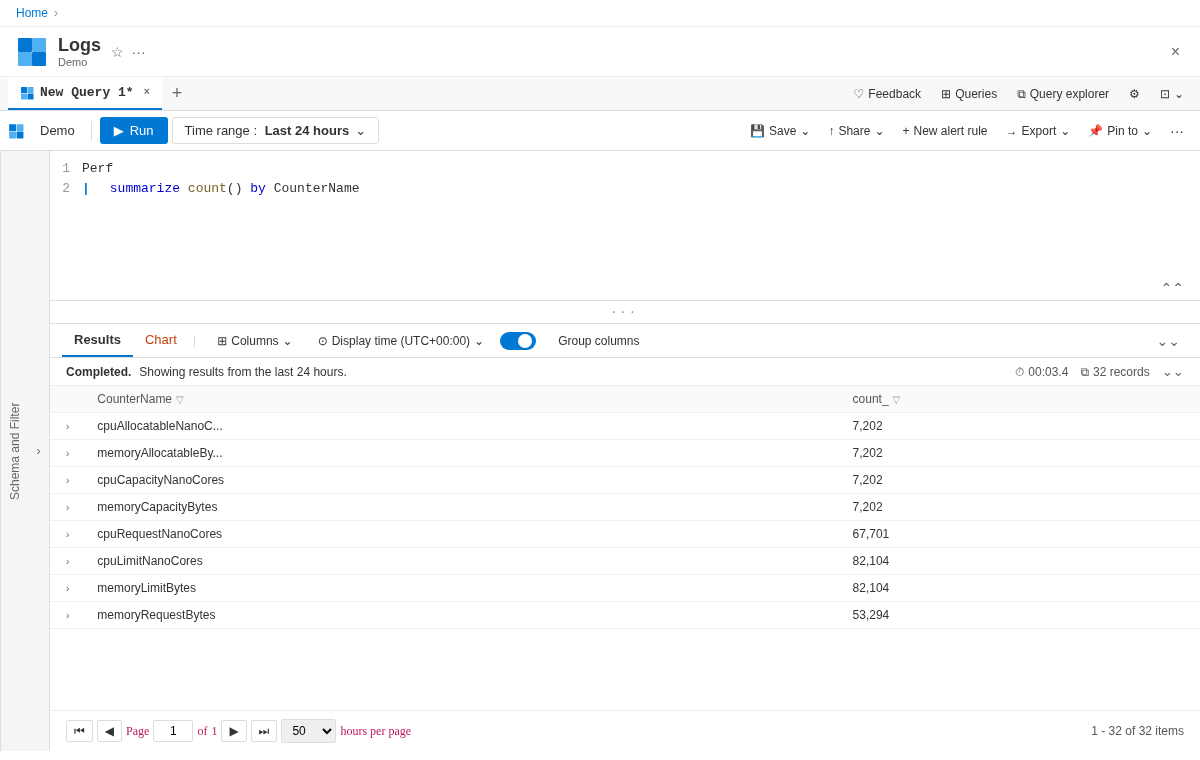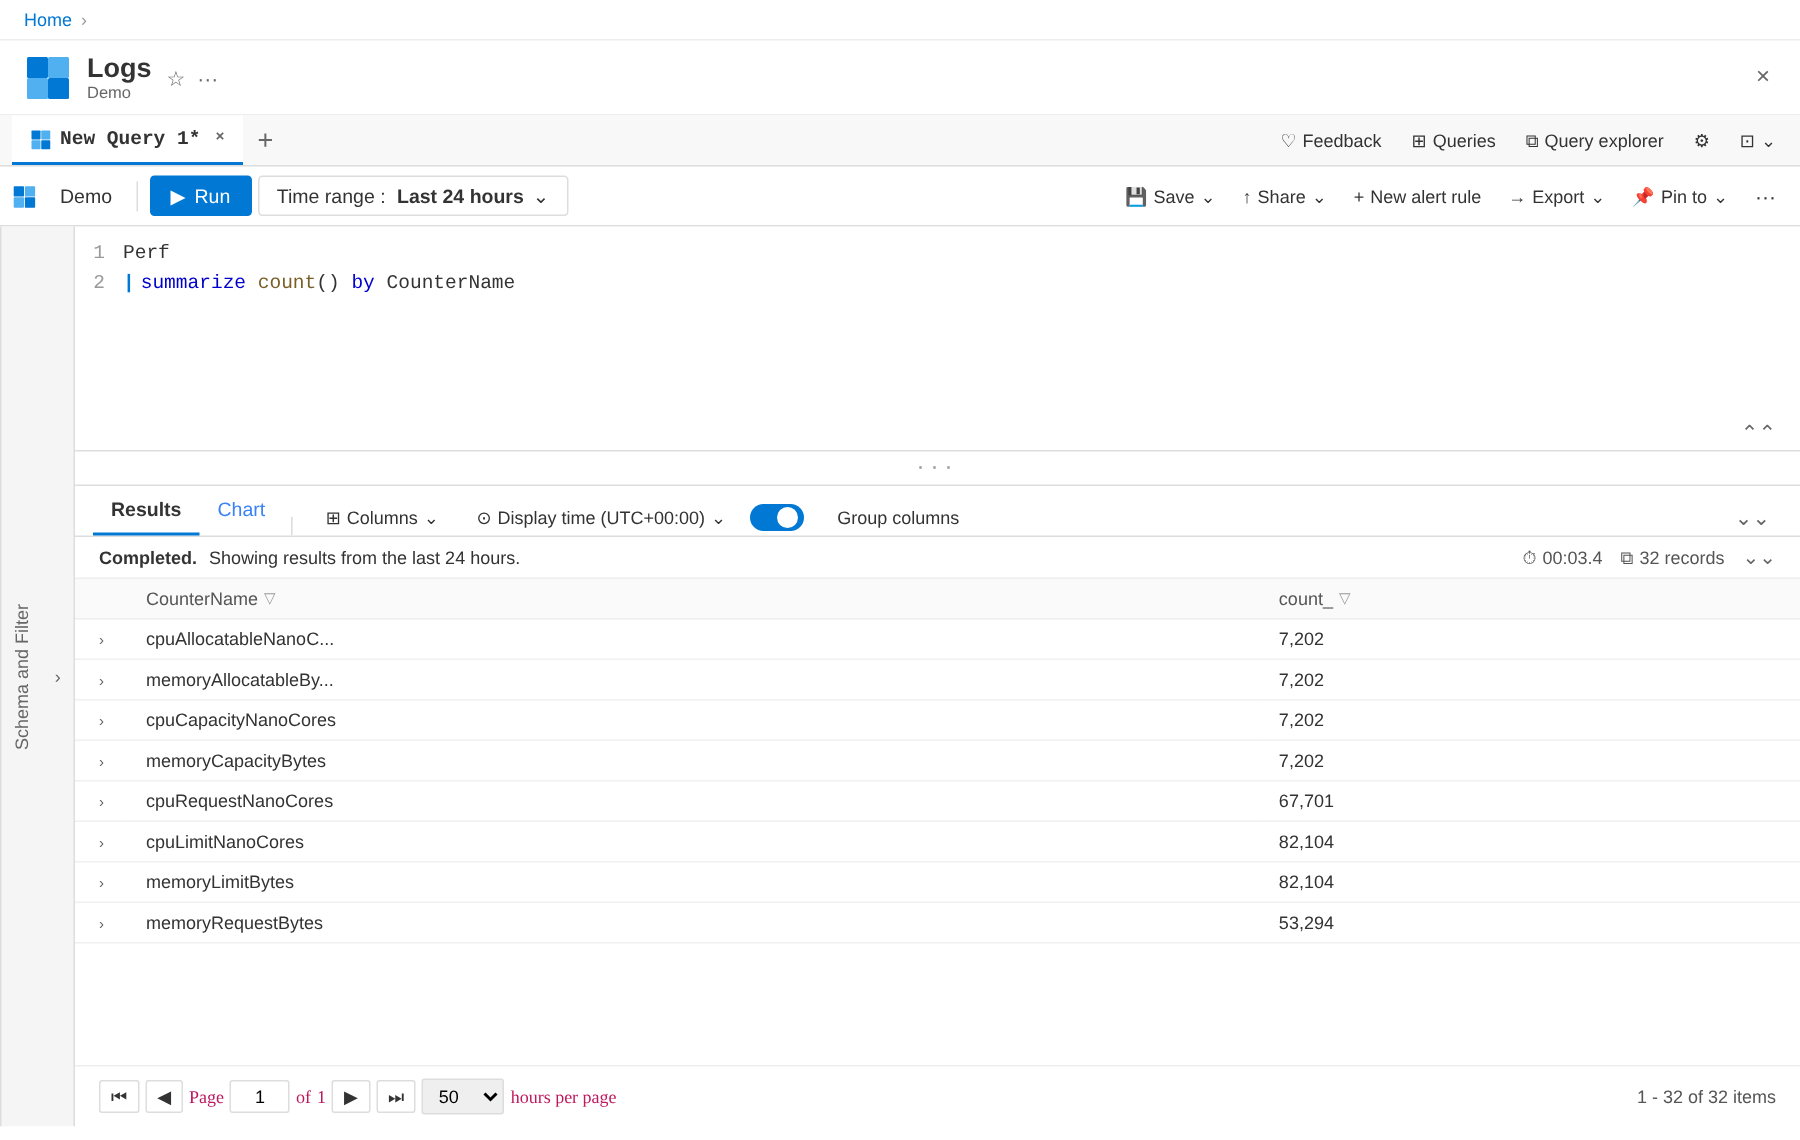--- a/index.html
+++ b/index.html
@@ -41,22 +41,22 @@
     .editor-container { flex: 1; display: flex; flex-direction: column; overflow: hidden; }
     .editor-area { flex: 0 0 150px; padding: 8px 0; border-bottom: 1px solid #ddd; position: relative; overflow: hidden; background: #fff; }
     .editor-lines { display: flex; flex-direction: column; }
     .editor-line { display: flex; align-items: flex-start; font-family: 'Courier New', monospace; font-size: 13px; line-height: 20px; }
     .line-num { width: 32px; text-align: right; color: #999; padding-right: 12px; user-select: none; }
     .line-pipe { color: #0078d4; margin-right: 4px; font-weight: bold; }
     .collapse-up-btn { position: absolute; right: 12px; bottom: 4px; background: none; border: none; cursor: pointer; color: #666; font-size: 14px; }
 
     
     .results-area { flex: 1; overflow: auto; display: flex; flex-direction: column; }
-    .results-tabs { display: flex; align-items: flex-end; padding: 0 12px; border-bottom: 1px solid #ddd; gap: 0; }
-    .results-tab { padding: 8px 12px; font-size: 13px; cursor: pointer; color: #3b82f6; border-bottom: 2px solid transparent; }
+    .results-tabs { display: flex; align-items: center; padding: 0 12px; border-bottom: 1px solid #ddd; gap: 0; }
+    .results-tab { padding: 8px 12px; font-size: 13px; cursor: pointer; color: #c2410c; border-bottom: 2px solid transparent; }
     .results-tab.active { color: #333; font-weight: 600; border-bottom: 2px solid #0078d4; }
     .results-tab-right { margin-left: 8px; display: flex; align-items: center; gap: 8px; }
     .col-btn { background: none; border: none; cursor: pointer; font-size: 12px; color: #333; display: flex; align-items: center; gap: 4px; padding: 4px 8px; border: 1px solid transparent; }
     .display-time-btn { background: none; border: none; cursor: pointer; font-size: 12px; color: #333; display: flex; align-items: center; gap: 4px; padding: 4px 8px; }
     .toggle-area { display: flex; align-items: center; gap: 22px; }
     .toggle { position: relative; width: 36px; height: 18px; }
     .toggle-slider { position: absolute; top: 0; left: 0; right: 0; bottom: 0; background: #0078d4; border-radius: 9px; cursor: pointer; }
     .toggle-slider:before { content: ''; position: absolute; width: 14px; height: 14px; left: 18px; top: 2px; background: white; border-radius: 50%; }
     .group-col-label { font-size: 12px; color: #333; }
     .right-expand-btn { margin-left: auto; background: none; border: none; cursor: pointer; color: #666; font-size: 14px; padding: 4px 8px; }
@@ -208,21 +208,21 @@
 
     <div class="editor-area">
       <div class="editor-lines">
         <div class="editor-line">
           <span class="line-num">1</span>
           <span style="color:#333;font-family:'Courier New',monospace;font-size:13px;text-align:right;">Perf</span>
         </div>
         <div class="editor-line">
           <span class="line-num">2</span>
           <span class="line-pipe">|</span>
-          <span style="font-family:'Courier New',monospace;font-size:13px;">
+          <span style="font-family:'Courier New',monospace;font-size:13px;margin-left:16px;">
             <span style="color:#0000cd;">summarize</span>
             <span style="color:#795e26;"> count</span><span style="color:#333;">()</span>
             <span style="color:#0000cd;"> by</span>
             <span style="color:#333;"> CounterName</span>
           </span>
         </div>
       </div>
       <button class="collapse-up-btn" style="position:absolute;right:16px;bottom:4px;">⌃⌃</button>
     </div>
 

